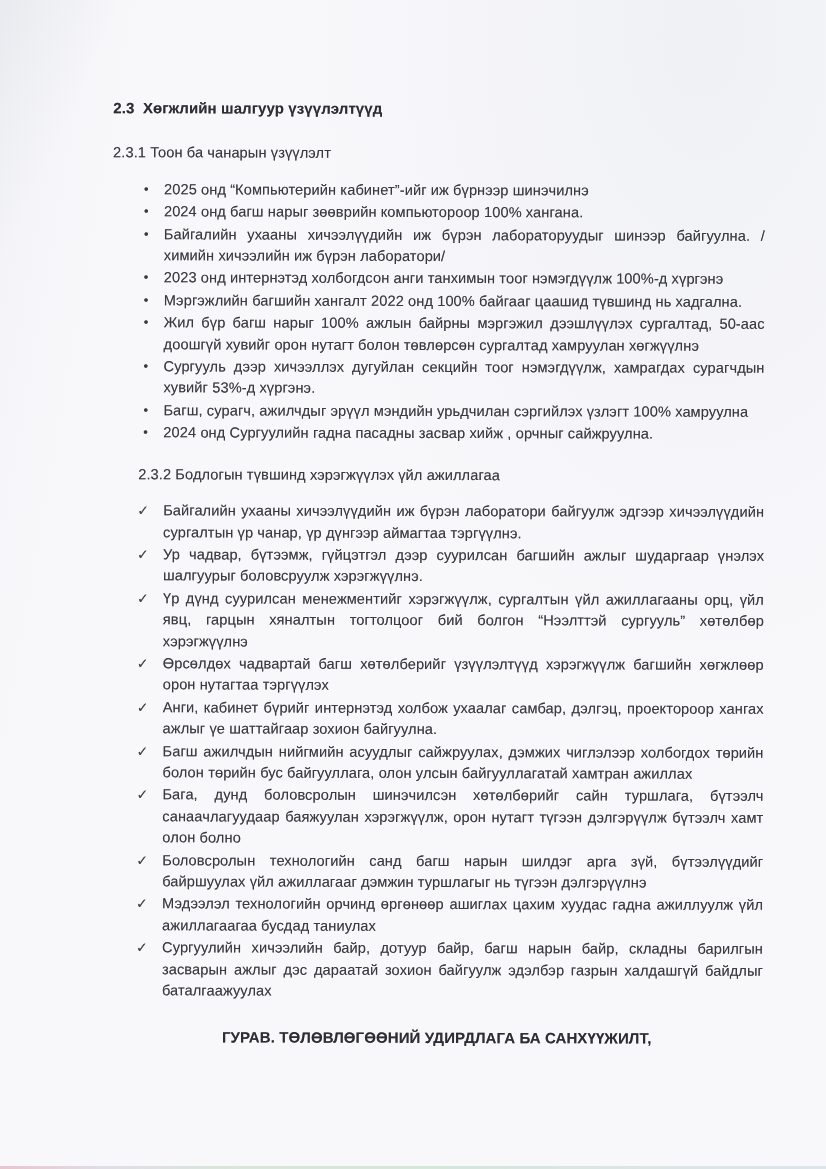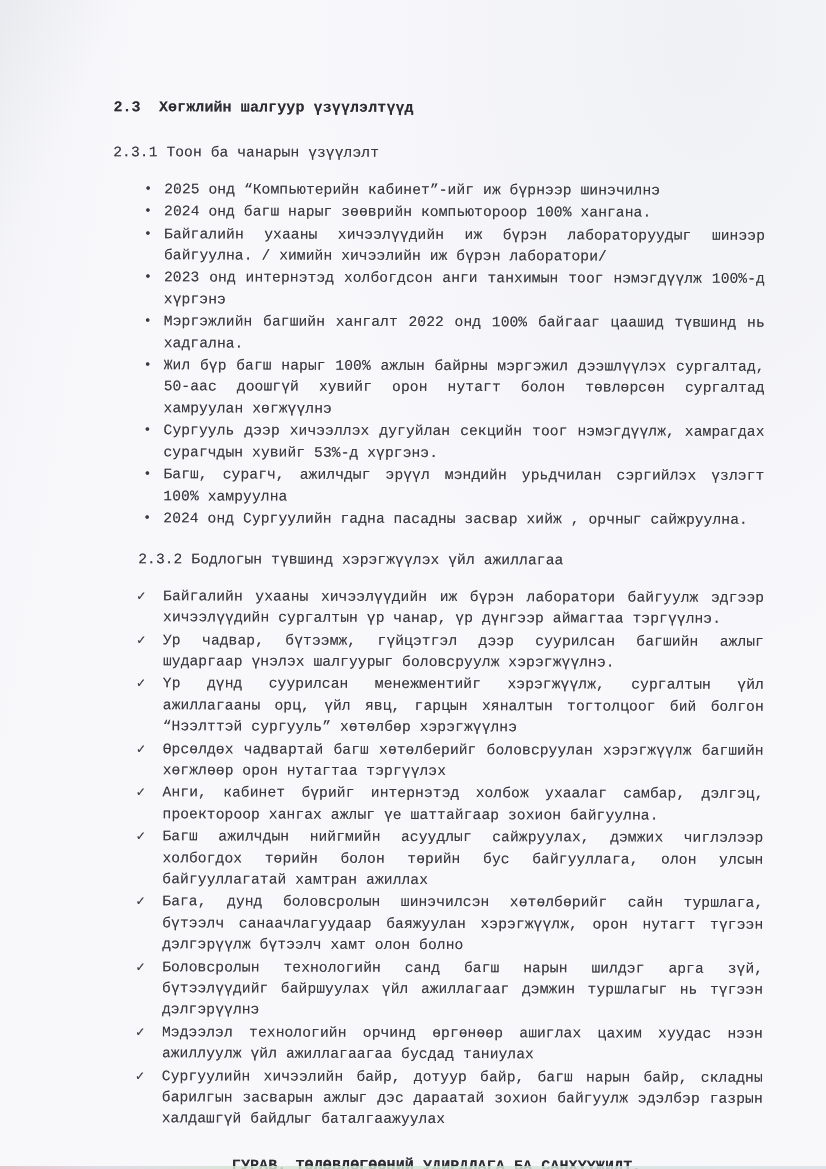--- a/index.html
+++ b/index.html
@@ -13,21 +13,20 @@
   .page {
     position: relative;
     width: 826px; height: 1169px;
     background:
       linear-gradient(115deg, rgba(190,195,205,0.18) 0%, rgba(255,255,255,0) 9%),
       linear-gradient(100deg, rgba(200,204,214,0.12) 1%, rgba(255,255,255,0) 14%),
       radial-gradient(ellipse at 85% 3%, rgba(215,218,228,0.25), rgba(255,255,255,0) 40%),
       #f8f8fb;
     color: #3a3a40;
     overflow: hidden;
-    font-family: Liberation Mono, monospace;
   }
 
   .content {
     position: absolute;
     left: 112px; top: 98px;
     width: 652px;
     transform: rotate(0.15deg);
     font-size: 14.6px;
     line-height: 21.4px;
     letter-spacing: 0.1px;
@@ -166,21 +165,21 @@
           <span>Ур чадвар, бүтээмж, гүйцэтгэл дээр суурилсан багшийн ажлыг шударгаар үнэлэх шалгуурыг боловсруулж хэрэгжүүлнэ.</span>
         </li>
 
         <li>
           <span class="marker">✓</span>
           <span>Үр дүнд суурилсан менежментийг хэрэгжүүлж, сургалтын үйл ажиллагааны орц, үйл явц, гарцын хяналтын тогтолцоог бий болгон “Нээлттэй сургууль” хөтөлбөр хэрэгжүүлнэ</span>
         </li>
 
         <li>
           <span class="marker">✓</span>
-          <span>Өрсөлдөх чадвартай багш хөтөлберийг боловсруулан хэрэгжүүлж багшийн хөгжлөөр орон нутагтаа тэргүүлэх</span>
+          <span>Өрсөлдөх чадвартай багш хөтөлберийг үзүүлэлтүүд хэрэгжүүлж багшийн хөгжлөөр орон нутагтаа тэргүүлэх</span>
         </li>
 
         <li>
           <span class="marker">✓</span>
           <span>Анги, кабинет бүрийг интернэтэд холбож ухаалаг самбар, дэлгэц, проектороор хангах ажлыг үе шаттайгаар зохион байгуулна.</span>
         </li>
 
         <li>
           <span class="marker">✓</span>
           <span>Багш ажилчдын нийгмийн асуудлыг сайжруулах, дэмжих чиглэлээр холбогдох төрийн болон төрийн бус байгууллага, олон улсын байгууллагатай хамтран ажиллах</span>
@@ -191,21 +190,21 @@
           <span> Бага, дунд боловсролын шинэчилсэн хөтөлбөрийг сайн туршлага, бүтээлч санаачлагуудаар баяжуулан хэрэгжүүлж, орон нутагт түгээн дэлгэрүүлж бүтээлч хамт олон болно</span>
         </li>
 
         <li>
           <span class="marker">✓</span>
           <span>Боловсролын технологийн санд багш нарын шилдэг арга зүй, бүтээлүүдийг байршуулах үйл ажиллагааг дэмжин туршлагыг нь түгээн дэлгэрүүлнэ</span>
         </li>
 
         <li>
           <span class="marker">✓</span>
-          <span>Мэдээлэл технологийн орчинд өргөнөөр ашиглах цахим хуудас нээн ажиллуулж үйл ажиллагаагаа бусдад таниулах</span>
+          <span>Мэдээлэл технологийн орчинд өргөнөөр ашиглах цахим хуудас гадна ажиллуулж үйл ажиллагаагаа бусдад таниулах</span>
         </li>
 
         <li>
           <span class="marker">✓</span>
           <span>Сургуулийн хичээлийн байр, дотуур байр, багш нарын байр, складны барилгын засварын ажлыг дэс дараатай зохион байгуулж эдэлбэр газрын халдашгүй байдлыг баталгаажуулах</span>
         </li>
       </ul>
 
     <div class="footer-heading">ГУРАВ. ТӨЛӨВЛӨГӨӨНИЙ УДИРДЛАГА БА САНХҮҮЖИЛТ,</div>
 

